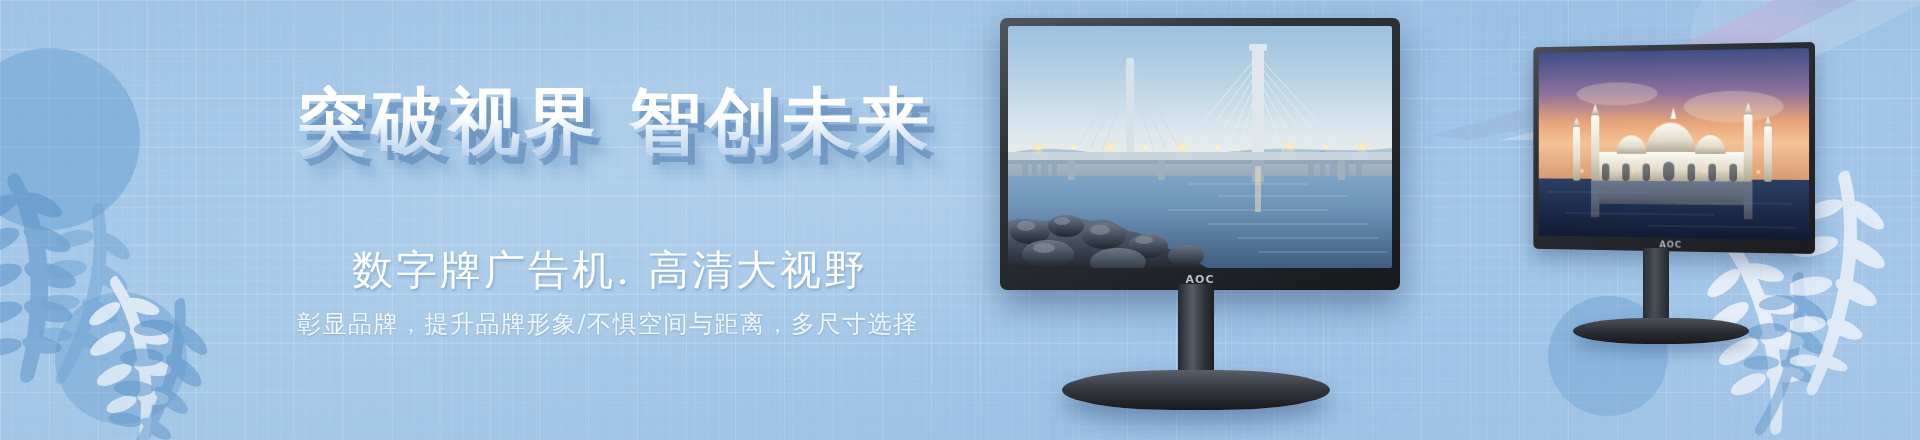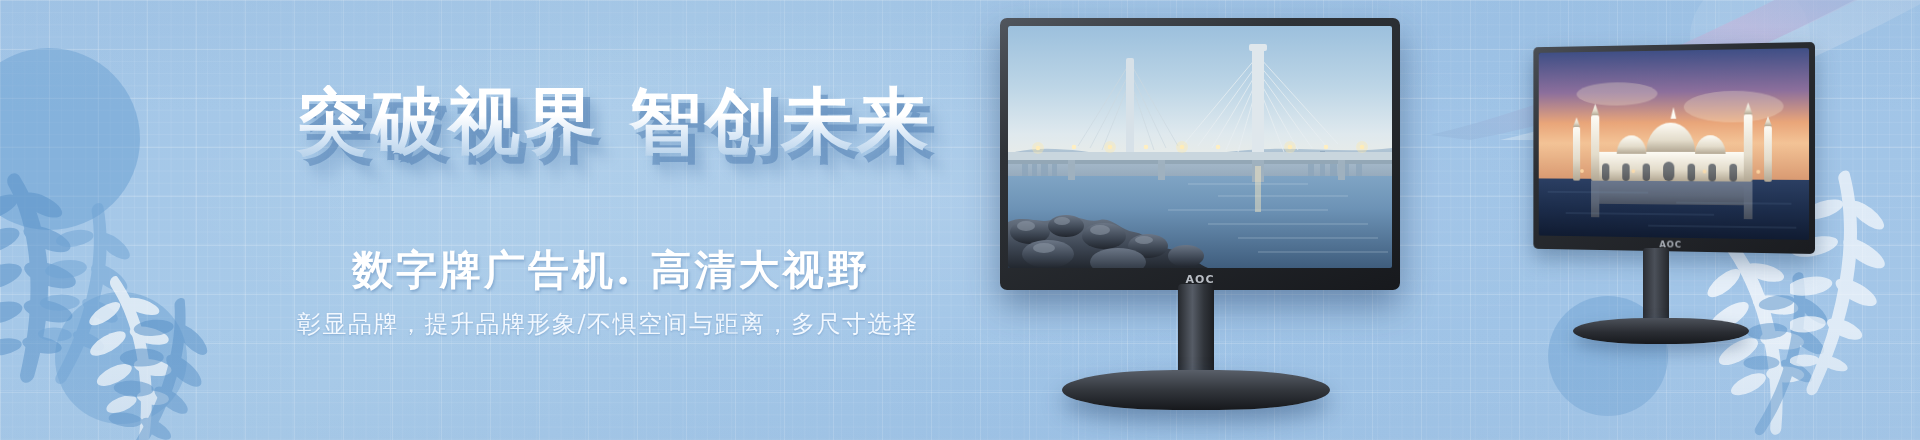--- a/index.html
+++ b/index.html
@@ -73,21 +73,21 @@
     background:linear-gradient(180deg,#ffffff 0%,#ffffff 42%,#dbe9f7 70%,#b8d2ea 100%);
     -webkit-background-clip:text; background-clip:text;
     -webkit-text-fill-color:transparent;
     filter:drop-shadow(7px 9px 0px rgba(83,130,180,0.55)) drop-shadow(10px 13px 6px rgba(70,115,165,0.35));
     white-space:nowrap;
     margin-left:31px;
   }
   .subtitle {
     position:absolute; left:352px; top:243px;
     font-family:"DejaVu Serif", serif;
-    font-size:41px; font-weight:700;
+    font-size:41px; font-weight:400;
     letter-spacing:3px;
     color:#ffffff;
     text-shadow:1px 2px 3px rgba(80,125,175,0.45);
     white-space:nowrap;
   }
   .desc {
     position:absolute; left:297px; top:308px;
     font-family:"DejaVu Serif", serif;
     font-size:24px; font-weight:400;
     letter-spacing:1.5px;

